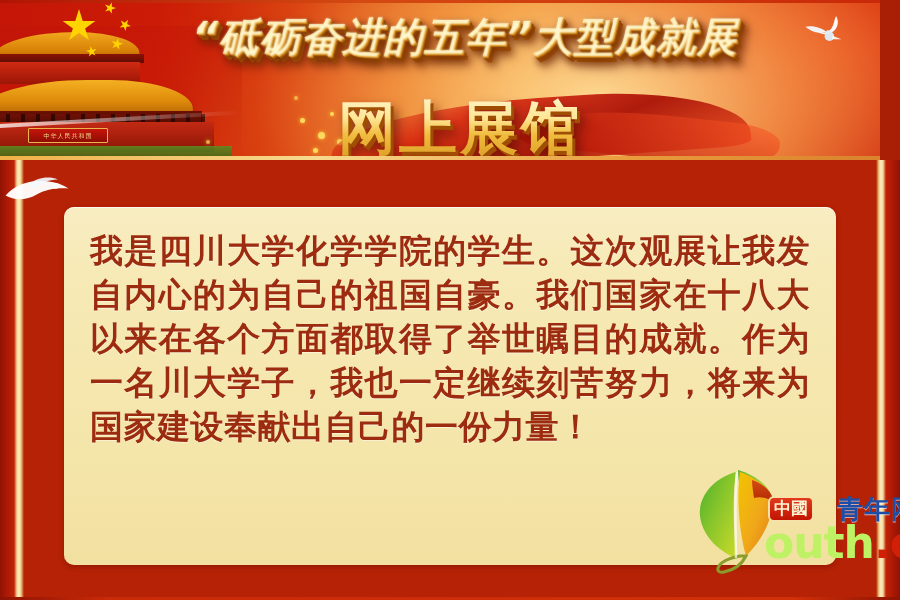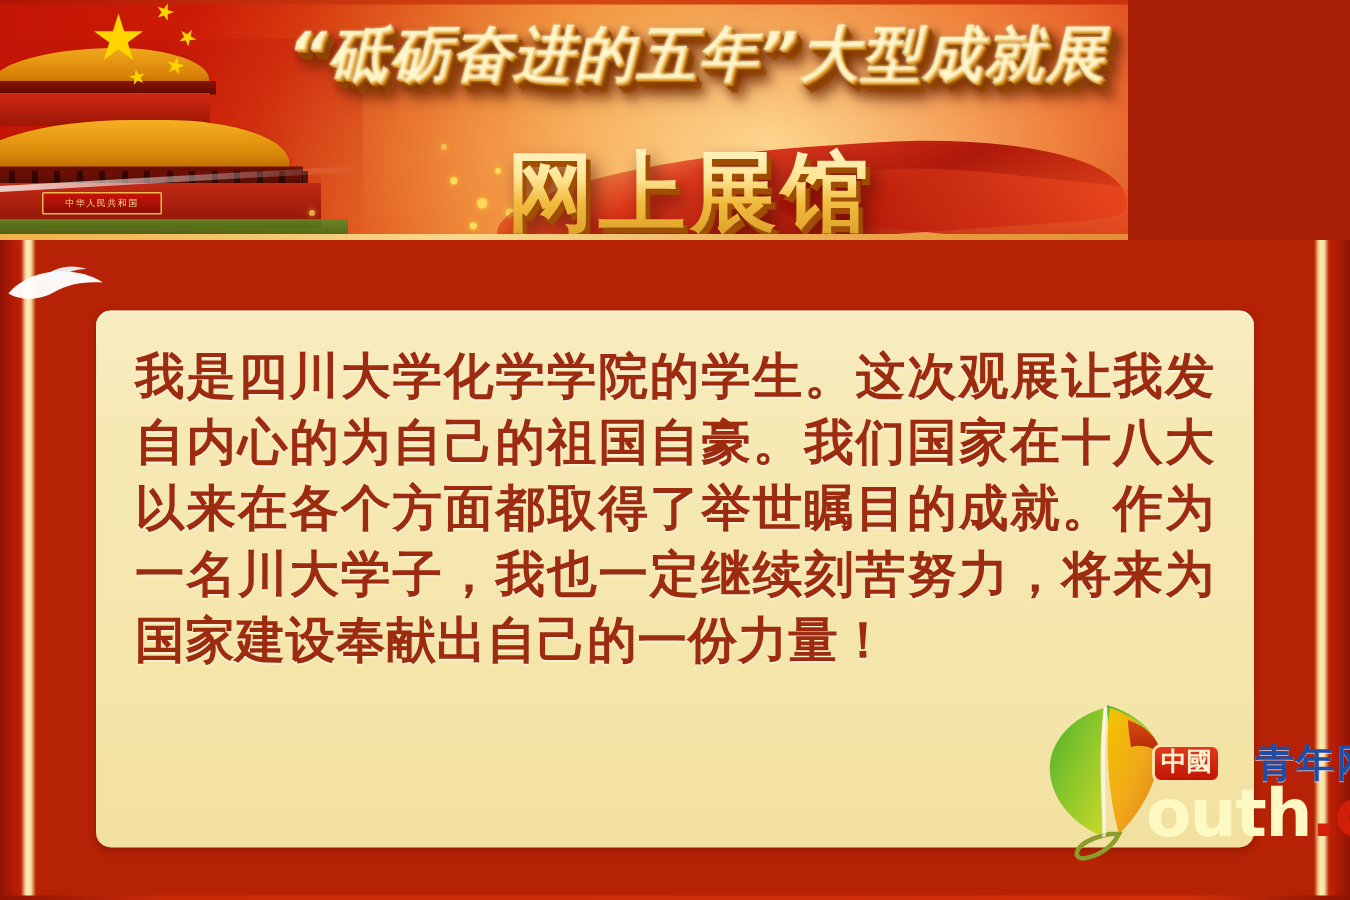--- a/index.html
+++ b/index.html
@@ -16,21 +16,21 @@
     width: 900px;
     height: 600px;
     background: #A81F05;
     overflow: hidden;
   }
 
   
   .banner {
     position: absolute;
     left: 0; top: 0;
-    width: 752px; height: 160px;
+    width: 880px; height: 160px;
     overflow: hidden;
     background:
       radial-gradient(ellipse 520px 300px at 68% 62%, rgba(255,222,150,0.95) 0%, rgba(255,190,96,0.55) 38%, rgba(255,150,60,0.12) 66%, rgba(0,0,0,0) 80%),
       radial-gradient(ellipse 420px 220px at 95% 30%, rgba(226,56,18,0.85) 0%, rgba(200,30,10,0.35) 55%, rgba(0,0,0,0) 78%),
       linear-gradient(100deg, #c41607 0%, #cc1c06 18%, #d63b0c 34%, #e1621a 48%, #e9832a 60%, #e8701f 74%, #dd4110 88%, #c81d06 100%);
   }
   .banner-topline {
     position: absolute; left: 0; top: 0; width: 900px; height: 3px;
     background: linear-gradient(90deg,#b01404,#d44a12 40%,#c82808 100%);
   }
@@ -252,21 +252,21 @@
     text-shadow: 0 1px 0 rgba(255,255,255,0.6);
     white-space: nowrap;
   }
   .logo-wordmark {
     position: absolute; left: 74px; top: 62px;
     font-size: 44px; font-weight: bold;
     letter-spacing: -1px;
     line-height: 46px;
     white-space: nowrap;
   }
-  .wm-green { color: #fef9c3; }
+  .wm-green { color: #bef264; }
   .wm-red   { color: #d11f08; }
 </style>
 </head>
 <body>
 
 <div id="page">
 
   <div class="banner">
     <div class="banner-topline"></div>
 

